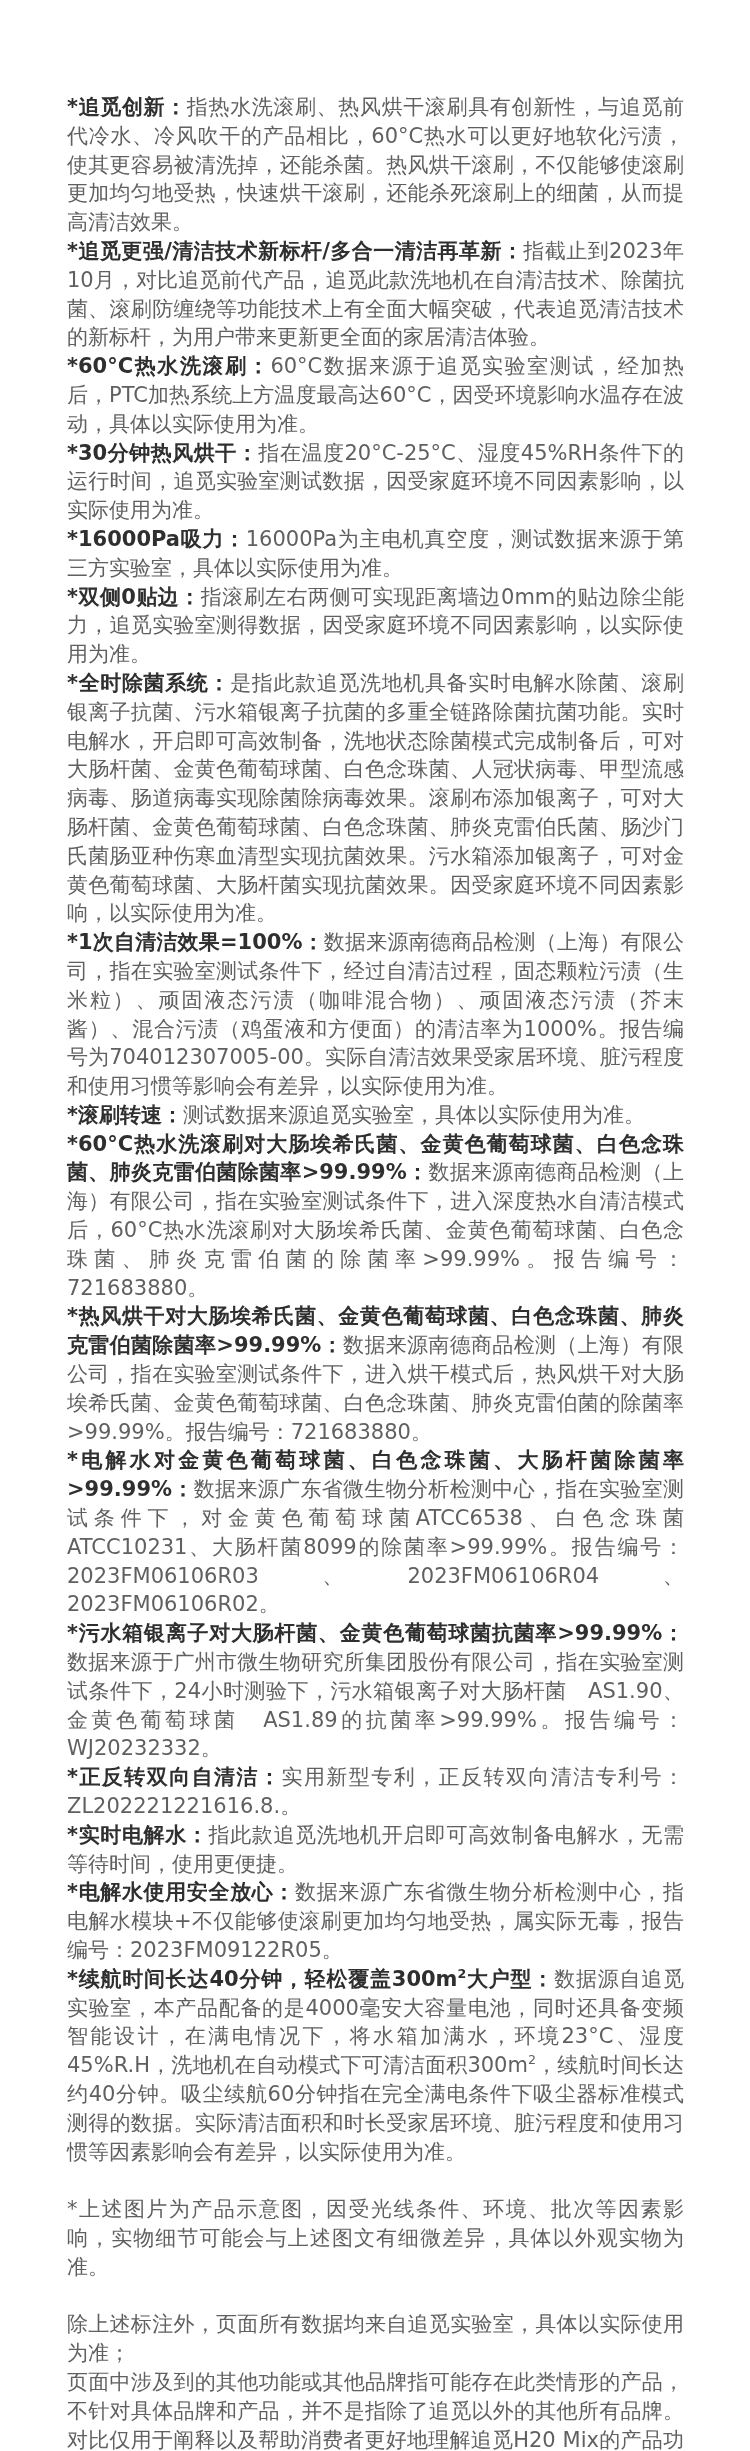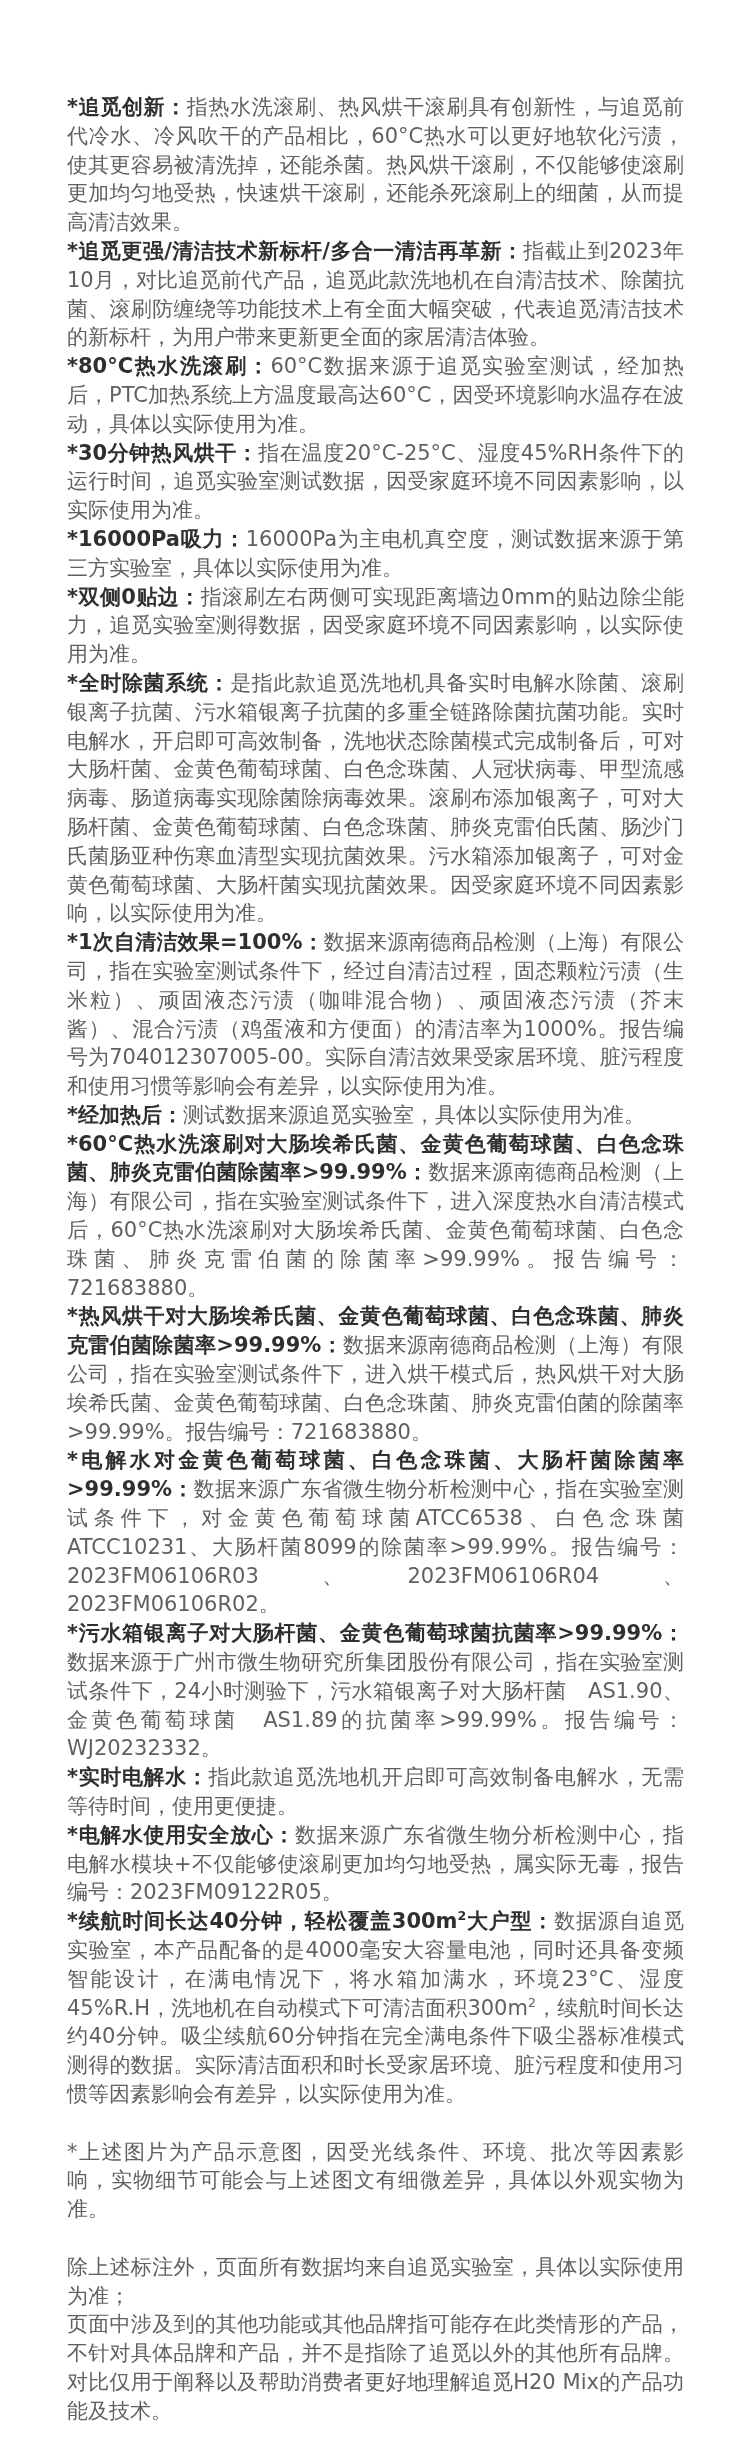--- a/index.html
+++ b/index.html
@@ -58,44 +58,45 @@
 <body>
 
 <div class="page">
   <div class="content">
 
     <p class="note"><span class="note-title">*追觅创新：</span><span class="note-body">指热水洗滚刷、热风烘干滚刷具有创新性，与追觅前代冷水、冷风吹干的产品相比，60°C热水可以更好地软化污渍，使其更容易被清洗掉，还能杀菌。热风烘干滚刷，不仅能够使滚刷更加均匀地受热，快速烘干滚刷，还能杀死滚刷上的细菌，从而提高清洁效果。</span></p>
 
 
     <p class="note"><span class="note-title">*追觅更强/清洁技术新标杆/多合一清洁再革新：</span><span class="note-body">指截止到2023年10月，对比追觅前代产品，追觅此款洗地机在自清洁技术、除菌抗菌、滚刷防缠绕等功能技术上有全面大幅突破，代表追觅清洁技术的新标杆，为用户带来更新更全面的家居清洁体验。</span></p>
 
-    <p class="note"><span class="note-title">*80°C热水洗滚刷：</span><span class="note-body">60°C数据来源于追觅实验室测试，经加热后，PTC加热系统上方温度最高达60°C，因受环境影响水温存在波动，具体以实际使用为准。</span></p>
+    <p class="note"><span class="note-title">*60°C热水洗滚刷：</span><span class="note-body">60°C数据来源于追觅实验室测试，经加热后，PTC加热系统上方温度最高达60°C，因受环境影响水温存在波动，具体以实际使用为准。</span></p>
 
     <p class="note"><span class="note-title">*30分钟热风烘干：</span><span class="note-body">指在温度20°C-25°C、湿度45%RH条件下的运行时间，追觅实验室测试数据，因受家庭环境不同因素影响，以实际使用为准。</span></p>
 
     <p class="note"><span class="note-title">*16000Pa吸力：</span><span class="note-body">16000Pa为主电机真空度，测试数据来源于第三方实验室，具体以实际使用为准。</span></p>
 
     <p class="note"><span class="note-title">*双侧0贴边：</span><span class="note-body">指滚刷左右两侧可实现距离墙边0mm的贴边除尘能力，追觅实验室测得数据，因受家庭环境不同因素影响，以实际使用为准。</span></p>
 
     <p class="note"><span class="note-title">*全时除菌系统：</span><span class="note-body">是指此款追觅洗地机具备实时电解水除菌、滚刷银离子抗菌、污水箱银离子抗菌的多重全链路除菌抗菌功能。实时电解水，开启即可高效制备，洗地状态除菌模式完成制备后，可对大肠杆菌、金黄色葡萄球菌、白色念珠菌、人冠状病毒、甲型流感病毒、肠道病毒实现除菌除病毒效果。滚刷布添加银离子，可对大肠杆菌、金黄色葡萄球菌、白色念珠菌、肺炎克雷伯氏菌、肠沙门氏菌肠亚种伤寒血清型实现抗菌效果。污水箱添加银离子，可对金黄色葡萄球菌、大肠杆菌实现抗菌效果。因受家庭环境不同因素影响，以实际使用为准。</span></p>
 
     <p class="note"><span class="note-title">*1次自清洁效果=100%：</span><span class="note-body">数据来源南德商品检测（上海）有限公司，指在实验室测试条件下，经过自清洁过程，固态颗粒污渍（生米粒）、顽固液态污渍（咖啡混合物）、顽固液态污渍（芥末酱）、混合污渍（鸡蛋液和方便面）的清洁率为1000%。报告编号为704012307005-00。实际自清洁效果受家居环境、脏污程度和使用习惯等影响会有差异，以实际使用为准。</span></p>
 
-    <p class="note"><span class="note-title">*经加热后：</span><span class="note-body">测试数据来源追觅实验室，具体以实际使用为准。</span></p>
+    <p class="note"><span class="note-title">*滚刷转速：</span><span class="note-body">测试数据来源追觅实验室，具体以实际使用为准。</span></p>
 
     <p class="note"><span class="note-title">*60°C热水洗滚刷对大肠埃希氏菌、金黄色葡萄球菌、白色念珠菌、肺炎克雷伯菌除菌率&gt;99.99%：</span><span class="note-body">数据来源南德商品检测（上海）有限公司，指在实验室测试条件下，进入深度热水自清洁模式后，60°C热水洗滚刷对大肠埃希氏菌、金黄色葡萄球菌、白色念珠菌、肺炎克雷伯菌的除菌率&gt;99.99%。报告编号：721683880。</span></p>
 
     <p class="note"><span class="note-title">*热风烘干对大肠埃希氏菌、金黄色葡萄球菌、白色念珠菌、肺炎克雷伯菌除菌率&gt;99.99%：</span><span class="note-body">数据来源南德商品检测（上海）有限公司，指在实验室测试条件下，进入烘干模式后，热风烘干对大肠埃希氏菌、金黄色葡萄球菌、白色念珠菌、肺炎克雷伯菌的除菌率&gt;99.99%。报告编号：721683880。</span></p>
 
     <p class="note"><span class="note-title">*电解水对金黄色葡萄球菌、白色念珠菌、大肠杆菌除菌率&gt;99.99%：</span><span class="note-body">数据来源广东省微生物分析检测中心，指在实验室测试条件下，对金黄色葡萄球菌ATCC6538、白色念珠菌ATCC10231、大肠杆菌8099的除菌率&gt;99.99%。报告编号：2023FM06106R03、2023FM06106R04、2023FM06106R02。</span></p>
 
 
 
     <p class="note"><span class="note-title">*污水箱银离子对大肠杆菌、金黄色葡萄球菌抗菌率&gt;99.99%：</span><span class="note-body">数据来源于广州市微生物研究所集团股份有限公司，指在实验室测试条件下，24小时测验下，污水箱银离子对大肠杆菌　AS1.90、金黄色葡萄球菌　AS1.89的抗菌率&gt;99.99%。报告编号：WJ20232332。</span></p>
 
+    <p class="note"><span class="note-title">*正反转双向自清洁：</span><span class="note-body">实用新型专利，正反转双向清洁专利号：ZL202221221616.8.。</span></p>
 
     <p class="note"><span class="note-title">*实时电解水：</span><span class="note-body">指此款追觅洗地机开启即可高效制备电解水，无需等待时间，使用更便捷。</span></p>
 
     <p class="note"><span class="note-title">*电解水使用安全放心：</span><span class="note-body">数据来源广东省微生物分析检测中心，指电解水模块+不仅能够使滚刷更加均匀地受热，属实际无毒，报告编号：2023FM09122R05。</span></p>
 
     <p class="note"><span class="note-title"><span>*续航时间长达40分钟，轻松覆盖300m</span><span class="sup">2</span><span>大户型：</span></span><span class="note-body"><span>数据源自追觅实验室，本产品配备的是4000毫安大容量电池，同时还具备变频智能设计，在满电情况下，将水箱加满水，环境23°C、湿度45%R.H，洗地机在自动模式下可清洁面积300m</span><span class="sup">2</span><span>，续航时间长达约40分钟。吸尘续航60分钟指在完全满电条件下吸尘器标准模式测得的数据。实际清洁面积和时长受家居环境、脏污程度和使用习惯等因素影响会有差异，以实际使用为准。</span></span></p>
 
     <div class="spacer"></div>
 
     <p class="plain">*上述图片为产品示意图，因受光线条件、环境、批次等因素影响，实物细节可能会与上述图文有细微差异，具体以外观实物为准。</p>

